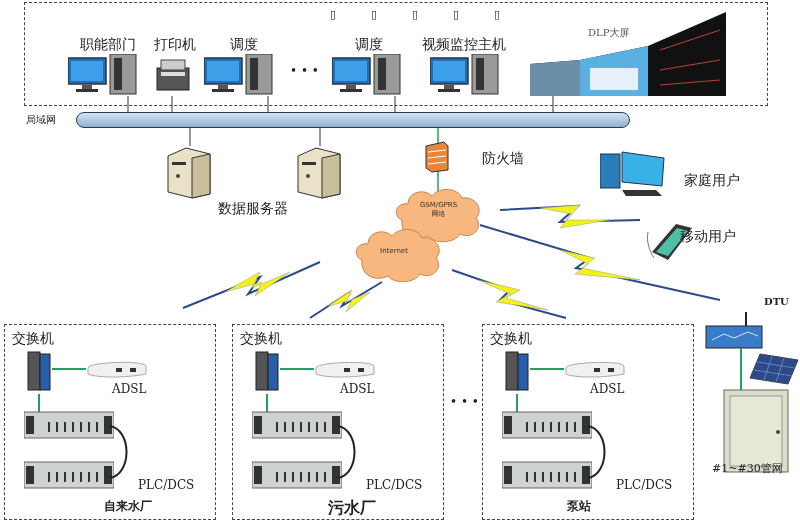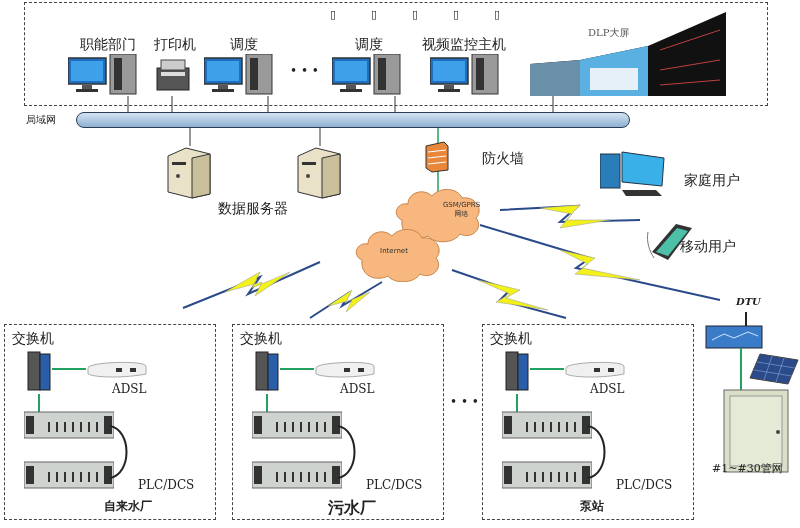--- a/index.html
+++ b/index.html
@@ -141,41 +141,41 @@
       <line x1="4" y1="12" x2="22" y2="10"></line>
       <line x1="4" y1="18" x2="22" y2="16"></line>
       <line x1="4" y1="24" x2="22" y2="22"></line>
     </g>
 </svg>
 <div class="lbl" style="left:482px;top:150px;">防火墙</div>
 
 <svg class="abs" style="left:392px;top:186px;" width="92" height="58">
   <path d="M10,34 C0,30 4,16 16,18 C16,6 32,2 40,10 C48,0 66,2 70,12 C84,10 92,24 84,32 C92,42 80,54 68,48 C62,58 42,58 36,50 C24,56 8,50 10,34 Z" fill="#f7b77e" stroke="#c8864a"></path>
 </svg>
-<div class="abs" style="left:421px;top:201px;width:81px;text-align:center;font-family:'DejaVu Sans',sans-serif;font-size:7px;line-height:9px;color:#333;">
+<div class="abs" style="left:398px;top:201px;width:81px;text-align:center;font-family:'DejaVu Sans',sans-serif;font-size:7px;line-height:9px;color:#333;">
   <div>GSM/GPRS</div>
   <div>网络</div>
 </div>
 <svg class="abs" style="left:352px;top:228px;" width="92" height="54">
   <path d="M10,32 C0,28 4,14 16,16 C16,4 32,0 40,8 C48,-2 66,0 70,10 C84,8 92,22 84,30 C92,40 80,52 68,46 C62,56 42,56 36,48 C24,54 8,48 10,32 Z" fill="#f7b77e" stroke="#c8864a"></path>
 </svg>
 <div class="abs" style="left:358px;top:247px;width:72px;text-align:center;font-family:'DejaVu Sans',sans-serif;font-size:7px;color:#333;">Internet</div>
 
 <svg class="abs" style="left:600px;top:150px;" width="70" height="48">
   <rect x="0" y="4" width="20" height="34" fill="#2a7db8" stroke="#234"></rect>
   <polygon points="22,2 64,8 62,36 22,32" fill="#3ab0e8" stroke="#234"></polygon>
   <polygon points="22,40 56,40 62,46 26,46" fill="#333"></polygon>
 </svg>
 <div class="lbl" style="left:684px;top:172px;">家庭用户</div>
 <svg class="abs" style="left:646px;top:222px;" width="48" height="42">
   <polygon points="6,30 30,2 46,6 22,38" fill="#333"></polygon>
   <polygon points="10,30 31,6 42,9 22,34" fill="#4ec0a8"></polygon>
   <path d="M2,10 C0,20 4,30 8,36" fill="none" stroke="#777"></path>
 </svg>
-<div class="lbl" style="left:680px;top:238px;">移动用户</div>
+<div class="lbl" style="left:680px;top:228px;">移动用户</div>
 
 <div class="dash-box" style="left:4px;top:324px;width:212px;height:196px;"></div>
 
 <div class="dash-box" style="left:232px;top:324px;width:212px;height:196px;"></div>
 
 <div class="dash-box" style="left:482px;top:324px;width:212px;height:196px;"></div>
 
 <div id="sites">
   <div class="lbl" style="left:12px;top:330px;">交换机</div>
   <svg class="abs" style="left:26px;top:350px;" width="26" height="44">
@@ -309,26 +309,26 @@
         <rect x="48" y="12" width="2" height="10"></rect>
         <rect x="56" y="12" width="2" height="10"></rect>
         <rect x="64" y="12" width="2" height="10"></rect>
         <rect x="72" y="12" width="2" height="10"></rect>
       </g>
   </svg>
   <svg class="abs" style="left: 586px; top: 424px;" width="24" height="56">
     <path d="M2,2 C24,6 24,50 2,54" fill="none" stroke="#222" stroke-width="2"></path>
   </svg>
   <div class="lbl" style="left: 616px; top: 478px; font-size: 12px;">PLC/DCS</div>
-  <div class="lbl" style="left: 580px; top: 498px; font-weight: bold; font-size: 12px;">泵站</div>
+  <div class="lbl" style="left: 567px; top: 498px; font-weight: bold; font-size: 12px;">泵站</div>
 </div>
 
 <div class="lbl" style="left:450px;top:395px;font-size:12px;">• • •</div>
 
-<div class="lbl lbl-sm" style="left:736px;top:296px;font-weight:bold;font-style:italic;">DTU</div>
+<div class="lbl lbl-sm" style="left:764px;top:296px;font-weight:bold;">DTU</div>
 <svg class="abs" style="left:704px;top:312px;" width="60" height="44">
   <line x1="42" y1="0" x2="42" y2="14" stroke="#222" stroke-width="2"></line>
   <rect x="2" y="14" width="56" height="22" fill="#3a7cc8" stroke="#223"></rect>
   <polyline points="8,28 20,22 30,26 44,20 54,24" fill="none" stroke="#cfe8ff"></polyline>
 </svg>
 <svg class="abs" style="left:748px;top:352px;" width="52" height="34">
   <polygon points="12,2 50,8 40,32 2,26" fill="#2a4a8a" stroke="#444"></polygon>
   <g stroke="#8aa8d8" stroke-width="0.6">
       <line x1="9" y1="10" x2="47" y2="16"></line>
       <line x1="6" y1="18" x2="44" y2="24"></line>

